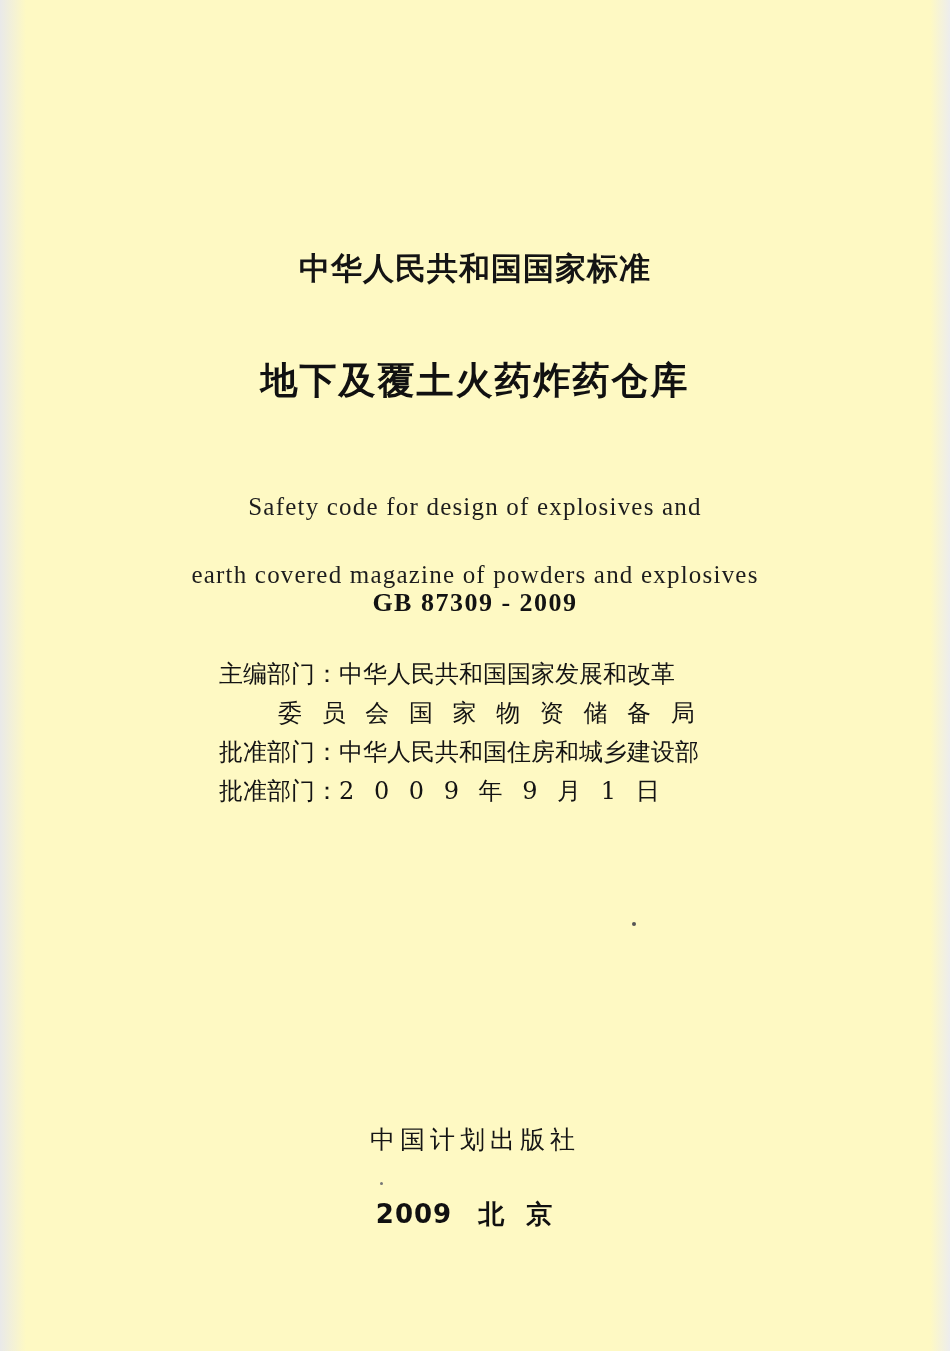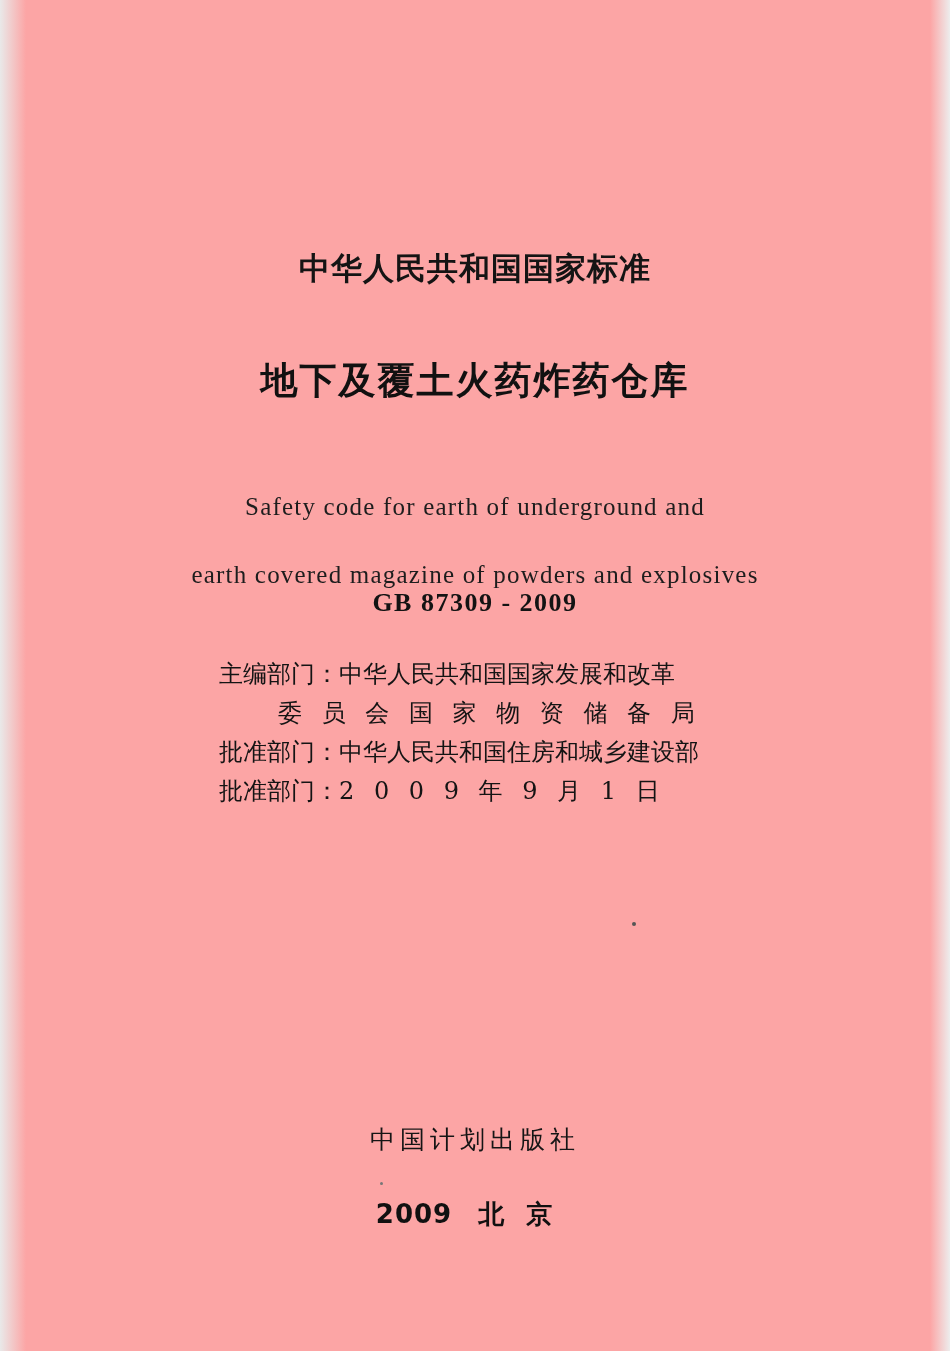--- a/index.html
+++ b/index.html
@@ -11,21 +11,21 @@
     width: 950px;
     height: 1351px;
     position: relative;
     font-family: "Liberation Serif", serif;
     color: #1a1a1a;
     overflow: hidden;
   }
   .page {
     position: absolute;
     inset: 0;
-    background: #fca5a5;
+    background: #fef9c3;
   }
   
   .page::before {
     content: "";
     position: absolute;
     left: 0; top: 0; bottom: 0;
     width: 26px;
     background: linear-gradient(to right, #e9e9e9, rgba(255,255,255,0));
     pointer-events: none;
   }
@@ -183,21 +183,21 @@
 <div class="page">
   <div class="content">
 
     <div class="national-standard">中华人民共和国国家标准</div>
 
     <div class="title-cn">
       <span class="line1">地下及覆土火药炸药仓库</span>
     </div>
 
     <div class="title-en">
-      <span class="line1">Safety code for earth of underground and</span>
+      <span class="line1">Safety code for design of explosives and</span>
       <span class="line2">earth covered magazine of powders and explosives</span>
     </div>
 
     <div class="code-number">GB 87309 - 2009</div>
 
     <div class="meta">
       <div class="meta-row">
         <span class="inner">
           <span>主编部门：</span><span>中华人民共和国国家发展和改革</span>
         </span>

